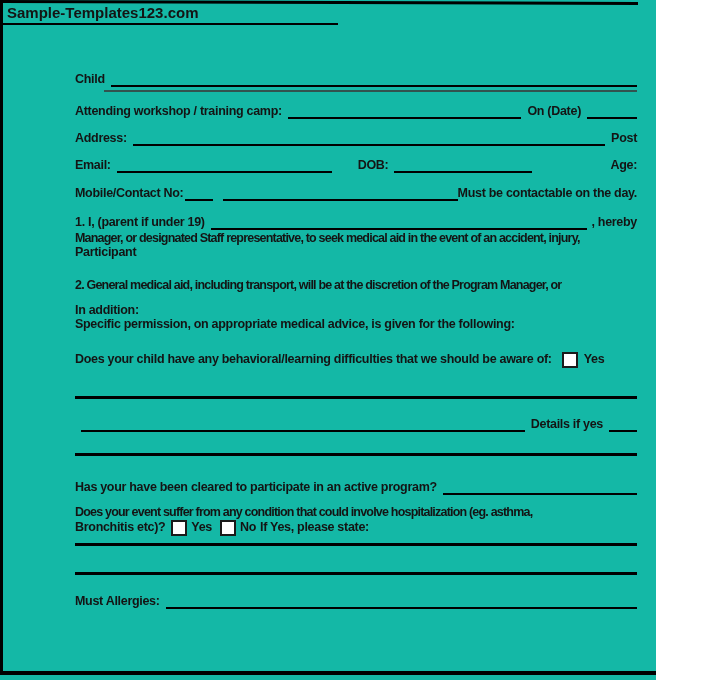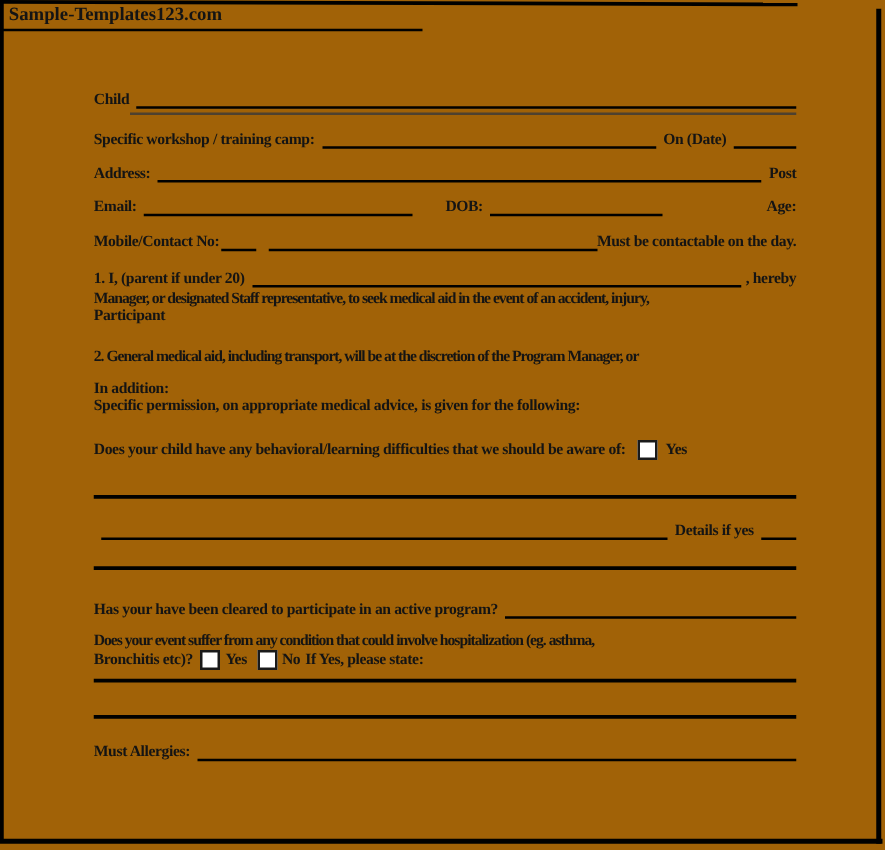--- a/index.html
+++ b/index.html
@@ -1,18 +1,18 @@
 <!DOCTYPE html>
 <html><head>
 <meta charset="utf-8">
 <style>
   html,body{margin:0;padding:0;background:#fff;}
   .page{
-    position:relative;width:708px;height:680px;background:#a16207;overflow:hidden;
-    font-family:Liberation Serif, serif;font-weight:700;color:#141414;
+    position:relative;width:656px;height:680px;background:#14b8a6;overflow:hidden;
+    font-family:Liberation Sans, sans-serif;font-weight:700;color:#141414;
     font-size:12.5px;letter-spacing:-0.3px;
   }
   
   .b{position:absolute;background:#000;}
   .bt{left:0;top:0;width:638px;height:3px;transform:rotate(0.18deg);transform-origin:left top;}
   .bl{left:0;top:0;width:3px;height:674px;}
   .br{left:701px;top:7px;width:4px;height:668px;}
   .bb{left:0;top:671px;width:706px;height:4px;}
   .site{position:absolute;left:7px;top:4px;font-size:15px;letter-spacing:0;}
   .site-rule{position:absolute;left:0;top:23px;width:338px;height:2px;background:#000;}
@@ -46,21 +46,21 @@
   <div class="site">Sample-Templates123.com</div>
   <div class="site-rule"></div>
 
   <div class="row" style="top:72px">
     <span>Child</span>
     <span class="fill grow ml6"></span>
   </div>
   <div class="ghost"></div>
 
   <div class="row" style="top:104px">
-    <span>Specific workshop / training camp:</span>
+    <span>Attending workshop / training camp:</span>
     <span class="fill grow ml6 mr6"></span>
     <span>On (Date)</span>
     <span class="fill w50 ml6"></span>
   </div>
 
   <div class="row" style="top:131px">
     <span>Address:</span>
     <span class="fill grow ml6 mr6"></span>
     <span>Post</span>
   </div>
@@ -74,21 +74,21 @@
   </div>
 
   <div class="row" style="top:186px">
     <span>Mobile/Contact No:</span>
     <span class="fill w28 ml2"></span>
     <span class="fill grow ml10"></span>
     <span>Must be contactable on the day.</span>
   </div>
 
   <div class="row" style="top:215px">
-    <span>1. I, (parent if under 20)</span>
+    <span>1. I, (parent if under 19)</span>
     <span class="fill grow ml6"></span>
     <span class="ml4">, hereby</span>
   </div>
   <div class="line" style="top:245px">Participant</div>
   <div class="line cram" style="top:231px">Manager, or designated Staff representative, to seek medical aid in the event of an accident, injury,</div>
 
   <div class="line cram" style="top:278px">2. General medical aid, including transport, will be at the discretion of the Program Manager, or</div>
 
   <div class="line" style="top:303px">In addition:</div>
   <div class="line" style="top:317px">Specific permission, on appropriate medical advice, is given for the following:</div>

